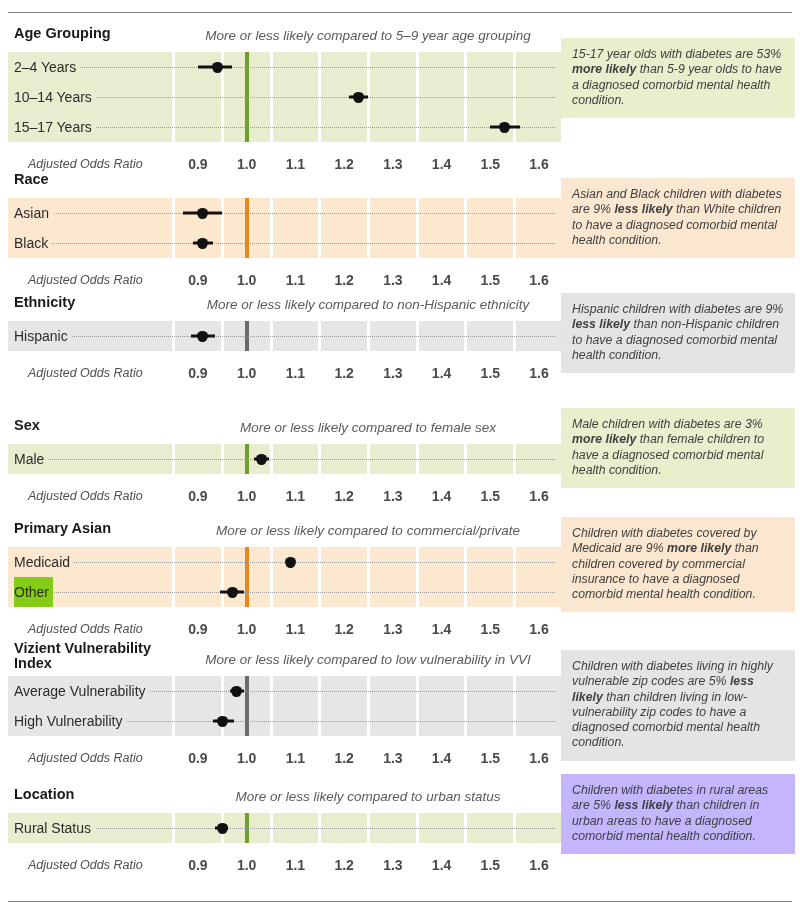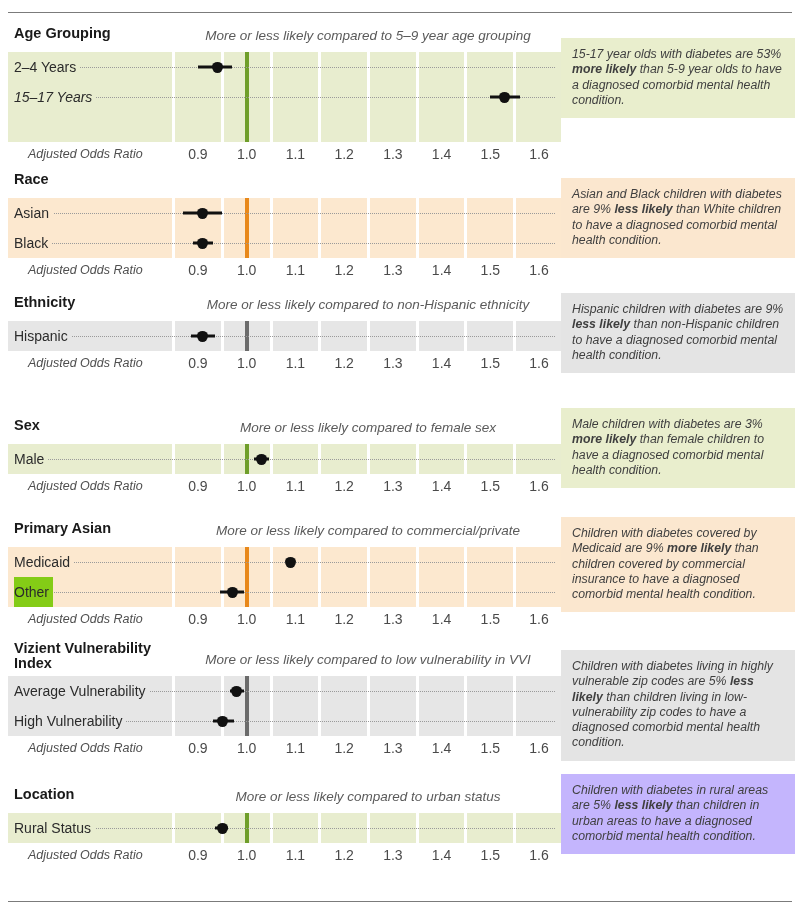--- a/index.html
+++ b/index.html
@@ -87,31 +87,31 @@
   .pt {
     position: absolute; top: 50%;
     width: 11px; height: 11px; margin-top: -5.5px; margin-left: -5.5px;
     background: #111111;
     border-radius: 50% 50% 50% 50% / 42% 42% 58% 58%;
     z-index: 5;
   }
 
   
   .axis {
-    position: relative; height: 24px;
+    position: relative; height: 24px; margin-top: 10px;
   }
   .axis-title {
     position: absolute; left: 20px; top: 0;
     height: 24px; line-height: 24px;
     font-size: 12.5px; font-style: italic; color: #4f4f4f;
     white-space: nowrap;
   }
   .tick {
     position: absolute; top: 0; height: 24px; line-height: 24px;
-    font-size: 14px; font-weight: normal; color: #4a4a4a;
+    font-size: 14px; font-weight: bold; color: #4a4a4a;
     transform: translateX(-50%);
     white-space: nowrap;
   }
 
   
   .callout {
     position: absolute;
     left: 561px; width: 234px;
     padding: 9px 11px 10px 11px;
     font-size: 12.3px; font-style: italic; line-height: 15.3px;
@@ -144,21 +144,27 @@
           </div>
           <div class="rowlabels">
             <div class="prow">
               <div class="prow-dots"></div>
               <div class="prow-label" style="background: rgb(232, 237, 207);">2–4 Years</div>
               <div class="ci" style="left: 189.93px; width: 34.1139px; background: rgb(17, 17, 17);"></div>
               <div class="pt" style="left: 209.424px; background: rgb(17, 17, 17);"></div>
             </div>
             <div class="prow">
               <div class="prow-dots"></div>
-              <div class="prow-label" style="background: rgb(232, 237, 207); font-style: italic;">15–17 Years</div>
+              <div class="prow-label" style="background: rgb(232, 237, 207);">10–14 Years</div>
+              <div class="ci" style="left: 341.006px; width: 19.4937px; background: rgb(17, 17, 17);"></div>
+              <div class="pt" style="left: 350.753px; background: rgb(17, 17, 17);"></div>
+            </div>
+            <div class="prow">
+              <div class="prow-dots"></div>
+              <div class="prow-label" style="background: rgb(232, 237, 207);">15–17 Years</div>
               <div class="ci" style="left: 482.335px; width: 29.2405px; background: rgb(17, 17, 17);"></div>
               <div class="pt" style="left: 496.956px; background: rgb(17, 17, 17);"></div>
             </div>
           </div>
         </div>
         <div class="axis" style="margin-left: 8px; width: 553px;">
           <div class="axis-title">Adjusted Odds Ratio</div>
           <div class="tick" style="left: 189.93px;">0.9</div>
           <div class="tick" style="left: 238.665px;">1.0</div>
           <div class="tick" style="left: 287.399px;">1.1</div>

